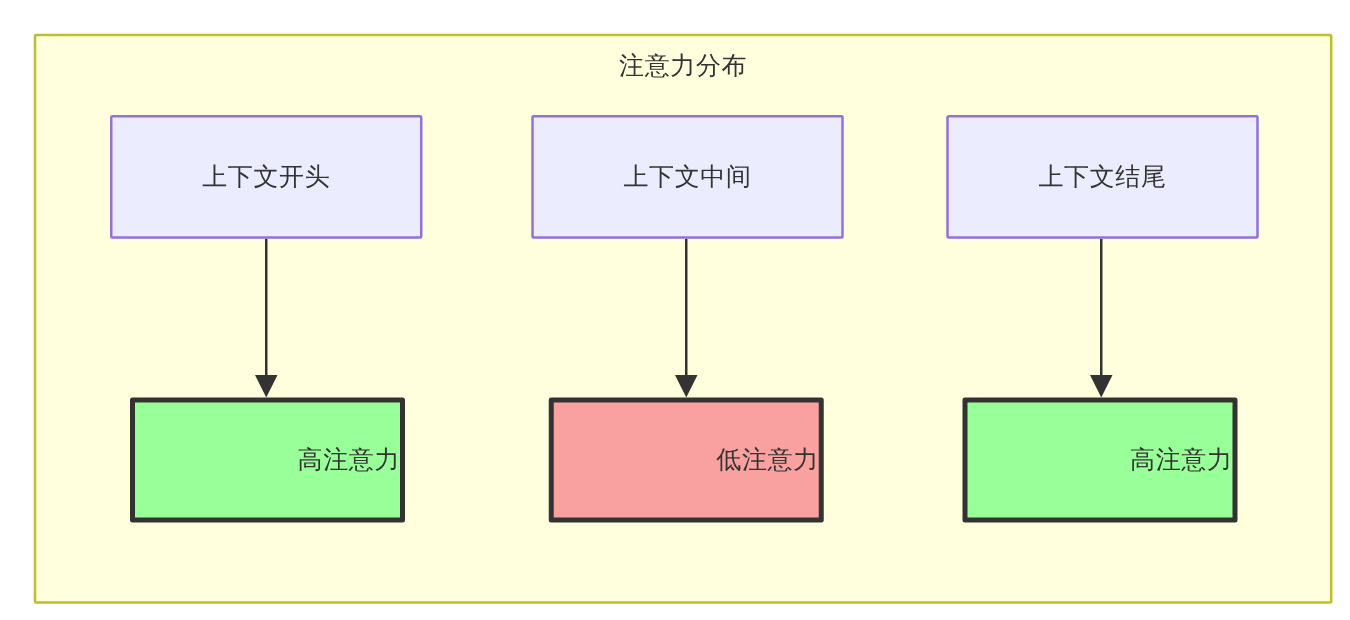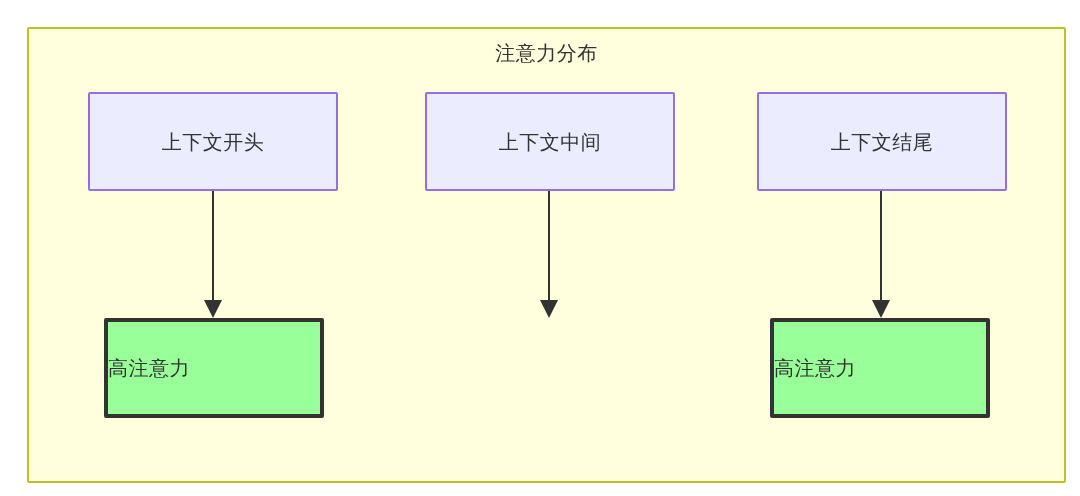--- a/index.html
+++ b/index.html
@@ -69,21 +69,21 @@
   
   .node-attention {
     position: absolute;
     box-sizing: border-box;
     width: 220px;
     height: 100px;
     border: 4px solid #333333;
     border-radius: 2px;
     display: flex;
     align-items: center;
-    justify-content: flex-start;
+    justify-content: flex-end;
   }
   .node-attention .node-label {
     font-size: 20px;
     color: #333333;
     line-height: 24px;
     letter-spacing: 0.5px;
   }
   .fill-high { background: #99ff99; }
   .fill-low  { background: #f9a0a0; }
 
@@ -152,18 +152,21 @@
   </div>
 
   <div class="node-context col2-top">
     <span class="node-label">上下文中间</span>
   </div>
 
   <div class="node-attention fill-high col1-bot">
     <span class="node-label">高注意力</span>
   </div>
 
+  <div class="node-attention fill-low col2-bot">
+    <span class="node-label">低注意力</span>
+  </div>
 
   <div class="node-attention fill-high col3-bot">
     <span class="node-label">高注意力</span>
   </div>
 
 </div>
 
 </body></html>

